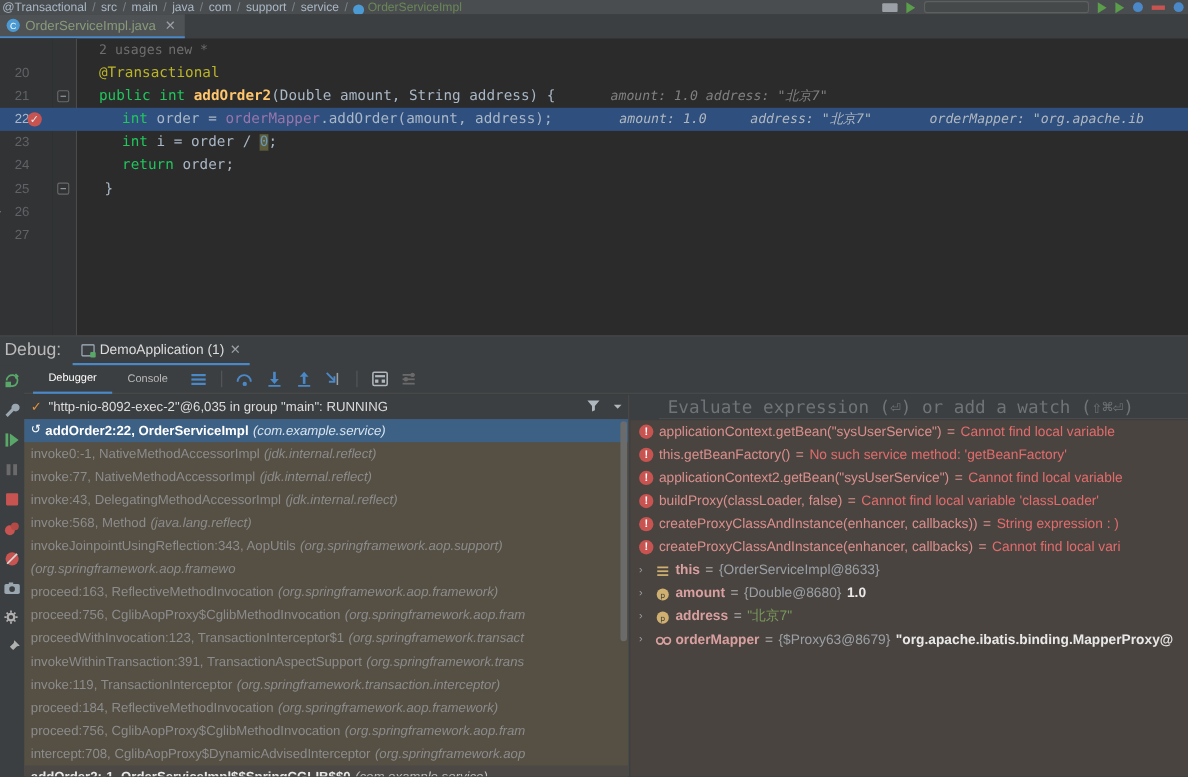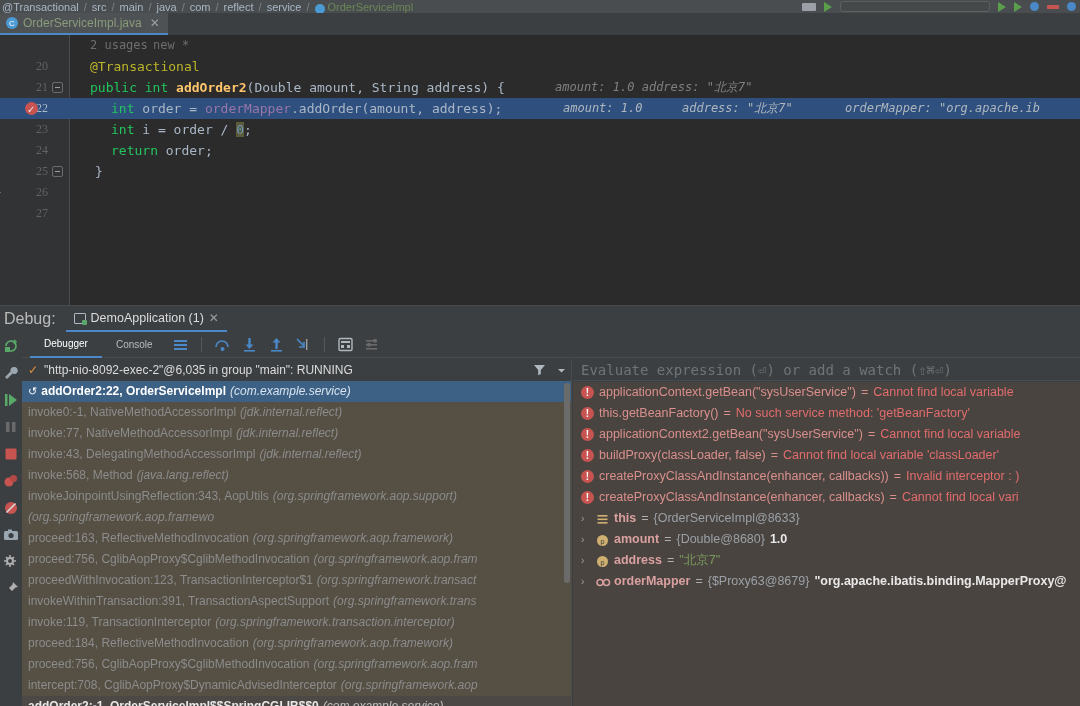--- a/index.html
+++ b/index.html
@@ -67,22 +67,22 @@
     background: #313335;
   }
   .fold-col {
     position: absolute; left: 48px; top: 0; width: 22px; height: 100%;
     background: #313335; border-right: 1px solid #4b4b4b;
   }
 
   .line { position: relative; height: 21px; line-height: 21px; white-space: nowrap;
           font-family: "DejaVu Sans Mono", monospace; font-size: 13px; }
   .ln {
-    position: absolute; left: 8px; width: 40px; text-align: right;
-    font-family: Liberation Serif, serif; font-size: 12px;
+    position: absolute; left: 0; width: 40px; text-align: center;
+    font-family: Liberation Sans, sans-serif; font-size: 12px;
     color: #606366; line-height: 21px;
   }
   .line.current { background: #2f4f7f; }
   .line.current .ln { color: #a9b7c6; }
   .code-text { padding-left: 10px; }
 
   .kw { color: #22c55e; }
   .ann { color: #bbb529; }
   .mname { color: #ffc66d; font-weight: bold; }
   .fld { color: #9876aa; }
@@ -194,23 +194,24 @@
     background: #6b6b6b; border-radius: 3px;
   }
 
   
   .vars-panel {
     position: absolute; left: 573px; top: 53px; right: 0; bottom: 0;
     background: #3c3f41;
   }
   .eval-row {
     height: 22px; line-height: 22px; padding-left: 8px;
-    font-size: 14px; color: #6f7478;
+    font-size: 16px; color: #6f7478;
     font-family: "DejaVu Sans Mono", monospace;
     border-bottom: 1px solid #4b4b4b;
+    margin-left: 26px;
   }
   .vars-list { position: absolute; top: 23px; left: 0; right: 0; bottom: 0;
                background: #4a4440; overflow: hidden; }
   .vrow {
     height: 21px; line-height: 21px; padding-left: 8px;
     font-size: 12.5px; white-space: nowrap; display: flex;
     align-items: center; gap: 5px;
   }
   .err-ico {
     width: 13px; height: 13px; border-radius: 50%; background: #c75450;
@@ -242,21 +243,21 @@
     <span class="bc-item">@Transactional</span>
     <span class="bc-sep">/</span>
     <span class="bc-item">src</span>
     <span class="bc-sep">/</span>
     <span class="bc-item">main</span>
     <span class="bc-sep">/</span>
     <span class="bc-item">java</span>
     <span class="bc-sep">/</span>
     <span class="bc-item">com</span>
     <span class="bc-sep">/</span>
-    <span class="bc-item">reflect</span>
+    <span class="bc-item">support</span>
     <span class="bc-sep">/</span>
     <span class="bc-item">service</span>
     <span class="bc-sep">/</span>
     <span class="bc-icon"></span>
     <span class="bc-item bc-last">OrderServiceImpl</span>
 
     <div class="toolbar-right">
       <span class="tb-sq"></span>
       <span class="tb-run"></span>
       <span class="tb-box"></span>
@@ -591,21 +592,21 @@
         <div class="vrow">
           <span class="err-ico">!</span>
           <span class="w-expr">buildProxy(classLoader, false)</span>
           <span class="w-eq"> = </span>
           <span class="w-err">Cannot find local variable 'classLoader'</span>
         </div>
         <div class="vrow">
           <span class="err-ico">!</span>
           <span class="w-expr">createProxyClassAndInstance(enhancer, callbacks))</span>
           <span class="w-eq"> = </span>
-          <span class="w-err">Invalid interceptor : )</span>
+          <span class="w-err">String expression : )</span>
         </div>
         <div class="vrow">
           <span class="err-ico">!</span>
           <span class="w-expr">createProxyClassAndInstance(enhancer, callbacks)</span>
           <span class="w-eq"> = </span>
           <span class="w-err">Cannot find local vari</span>
         </div>
 
         <div class="vrow">
           <span class="tri">›</span>

